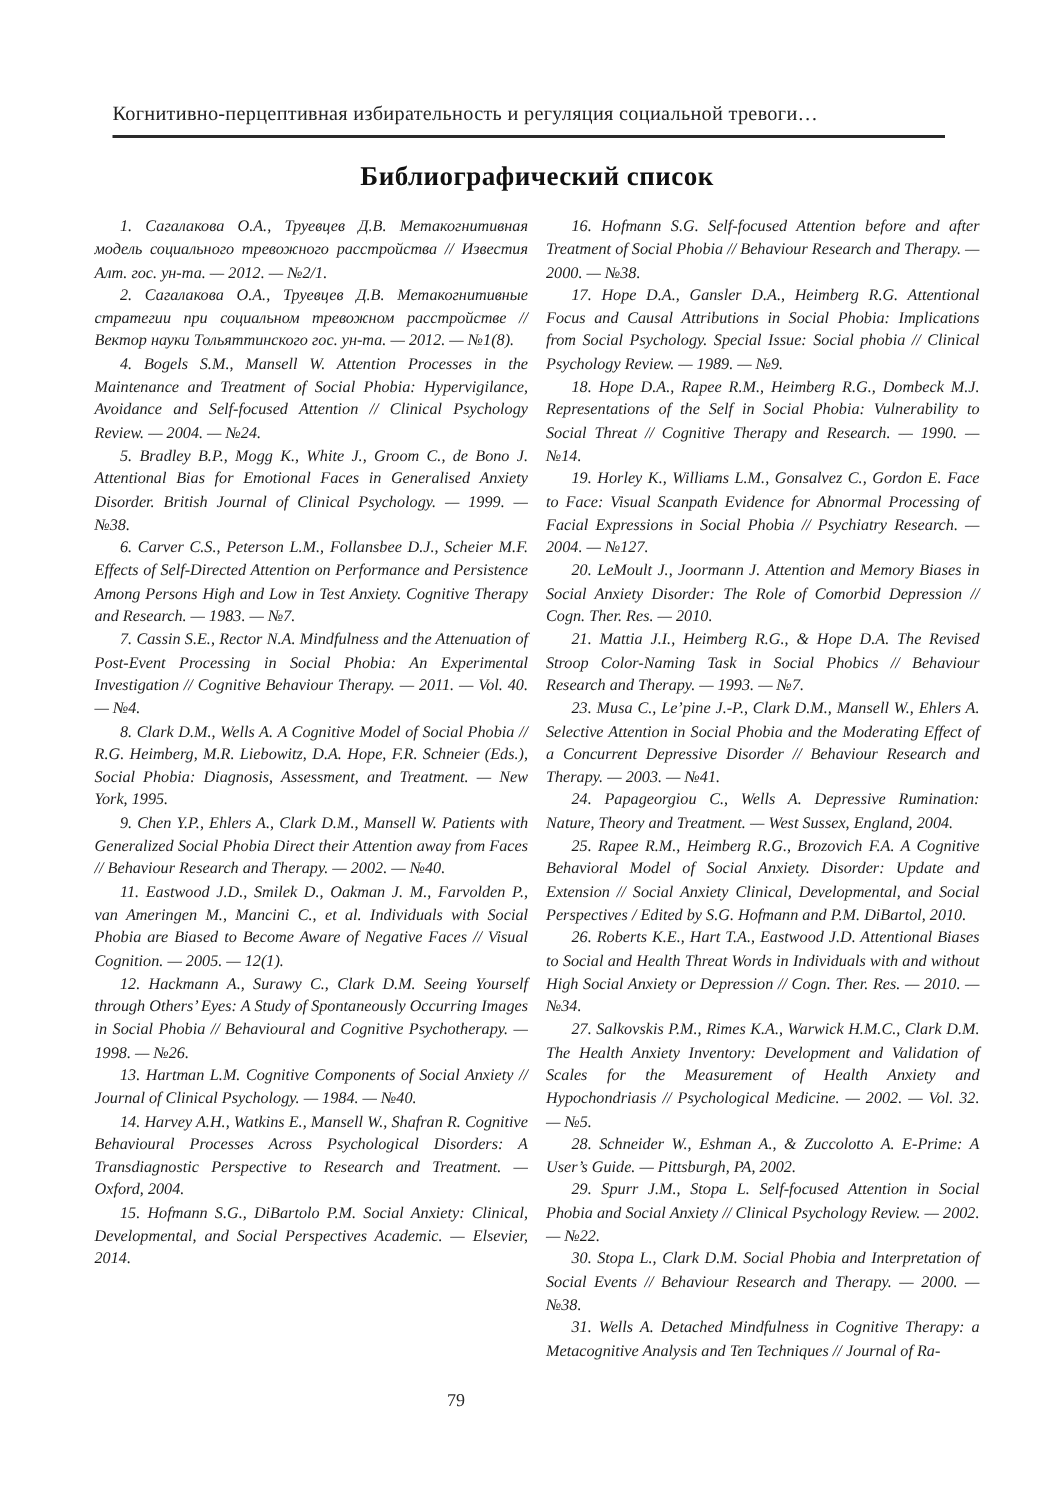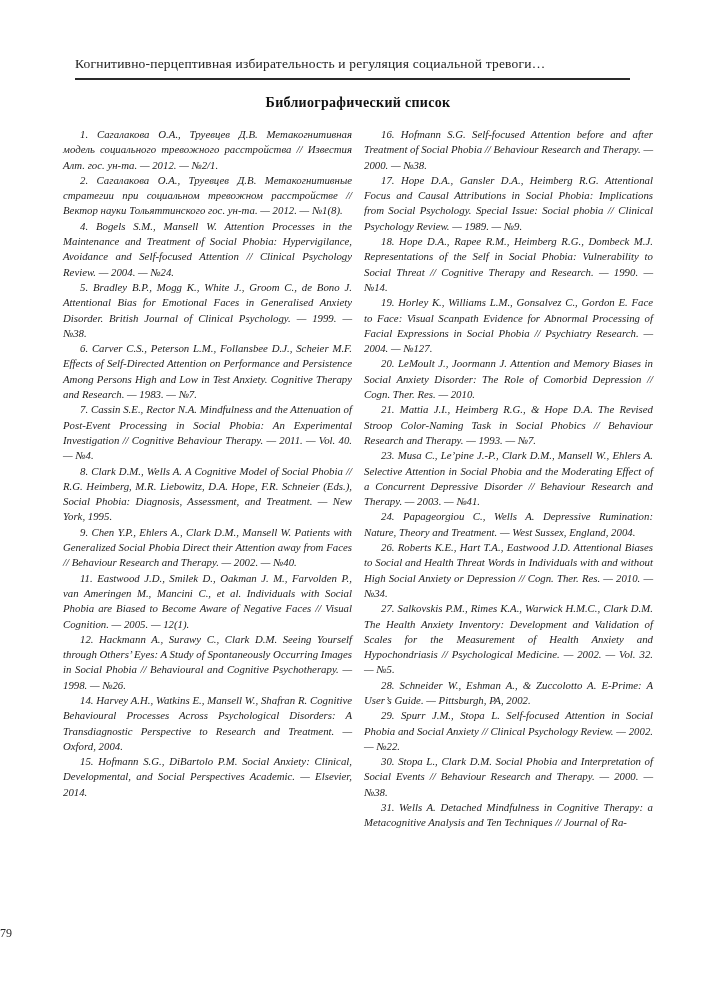--- a/index.html
+++ b/index.html
@@ -11,37 +11,37 @@
     width: 709px;
     height: 1003px;
     position: relative;
     font-family: "Liberation Serif", "DejaVu Serif", serif;
     color: #1c1c1c;
     overflow: hidden;
   }
   .page {
     position: absolute;
     left: 63px;
-    top: 56px;
+    top: 68px;
     width: 590px;
   }
   .running-head {
     margin-left: 12px;
     width: 555px;
     font-size: 13.5px;
     letter-spacing: 0.2px;
     color: #222;
     padding-bottom: 6px;
     border-bottom: 2px solid #2a2a2a;
     white-space: nowrap;
   }
   .section-title {
     margin-top: 15px;
     text-align: center;
-    font-size: 14px;
+    font-size: 18px;
     font-weight: bold;
     letter-spacing: 0.3px;
     color: #111;
   }
   .columns {
     margin-top: 16px;
     display: flex;
     justify-content: space-between;
   }
   .column {
@@ -54,20 +54,21 @@
     line-height: 15.3px;
     text-align: justify;
     text-indent: 17px;
     color: #1c1c1c;
   }
   .page-number {
     position: absolute;
     top: 926px;
     left: 0;
     width: 608px;
+    text-align: center;
     font-size: 12px;
     color: #2a2a2a;
   }
 </style>
 </head>
 <body>
 
 <div class="page">
   <div class="running-head">Когнитивно-перцептивная избирательность и регуляция социальной тревоги…</div>
 
@@ -78,32 +79,34 @@
         <p class="entry">1. Сагалакова О.А., Труевцев Д.В. Метакогнитивная модель социального тревожного расстройства // Известия Алт. гос. ун-та. — 2012. — №2/1.</p>
         <p class="entry">2. Сагалакова О.А., Труевцев Д.В. Метакогнитивные стратегии при социальном тревожном расстройстве // Вектор науки Тольяттинского гос. ун-та. — 2012. — №1(8).</p>
         <p class="entry">4. Bogels S.M., Mansell W. Attention Processes in the Maintenance and Treatment of Social Phobia: Hypervigilance, Avoidance and Self-focused Attention // Clinical Psychology Review. — 2004. — №24.</p>
         <p class="entry">5. Bradley B.P., Mogg K., White J., Groom C., de Bono J. Attentional Bias for Emotional Faces in Generalised Anxiety Disorder. British Journal of Clinical Psychology. — 1999. — №38.</p>
         <p class="entry">6. Carver C.S., Peterson L.M., Follansbee D.J., Scheier M.F. Effects of Self-Directed Attention on Performance and Persistence Among Persons High and Low in Test Anxiety. Cognitive Therapy and Research. — 1983. — №7.</p>
         <p class="entry">7. Cassin S.E., Rector N.A. Mindfulness and the Attenuation of Post-Event Processing in Social Phobia: An Experimental Investigation // Cognitive Behaviour Therapy. — 2011. — Vol. 40. — №4.</p>
         <p class="entry">8. Clark D.M., Wells A. A Cognitive Model of Social Phobia // R.G. Heimberg, M.R. Liebowitz, D.A. Hope, F.R. Schneier (Eds.), Social Phobia: Diagnosis, Assessment, and Treatment. — New York, 1995.</p>
         <p class="entry">9. Chen Y.P., Ehlers A., Clark D.M., Mansell W. Patients with Generalized Social Phobia Direct their Attention away from Faces // Behaviour Research and Therapy. — 2002. — №40.</p>
         <p class="entry">11. Eastwood J.D., Smilek D., Oakman J. M., Farvolden P., van Ameringen M., Mancini C., et al. Individuals with Social Phobia are Biased to Become Aware of Negative Faces // Visual Cognition. — 2005. — 12(1).</p>
         <p class="entry">12. Hackmann A., Surawy C., Clark D.M. Seeing Yourself through Others’ Eyes: A Study of Spontaneously Occurring Images in Social Phobia // Behavioural and Cognitive Psychotherapy. — 1998. — №26.</p>
+        <p class="entry">13. Hartman L.M. Cognitive Components of Social Anxiety // Journal of Clinical Psychology. — 1984. — №40.</p>
         <p class="entry">14. Harvey A.H., Watkins E., Mansell W., Shafran R. Cognitive Behavioural Processes Across Psychological Disorders: A Transdiagnostic Perspective to Research and Treatment. — Oxford, 2004.</p>
         <p class="entry">15. Hofmann S.G., DiBartolo P.M. Social Anxiety: Clinical, Developmental, and Social Perspectives Academic. — Elsevier, 2014.</p>
       </div>
     <div class="column">
         <p class="entry">16. Hofmann S.G. Self-focused Attention before and after Treatment of Social Phobia // Behaviour Research and Therapy. — 2000. — №38.</p>
         <p class="entry">17. Hope D.A., Gansler D.A., Heimberg R.G. Attentional Focus and Causal Attributions in Social Phobia: Implications from Social Psychology. Special Issue: Social phobia // Clinical Psychology Review. — 1989. — №9.</p>
         <p class="entry">18. Hope D.A., Rapee R.M., Heimberg R.G., Dombeck M.J. Representations of the Self in Social Phobia: Vulnerability to Social Threat // Cognitive Therapy and Research. — 1990. — №14.</p>
         <p class="entry">19. Horley K., Williams L.M., Gonsalvez C., Gordon E. Face to Face: Visual Scanpath Evidence for Abnormal Processing of Facial Expressions in Social Phobia // Psychiatry Research. — 2004. — №127.</p>
         <p class="entry">20. LeMoult J., Joormann J. Attention and Memory Biases in Social Anxiety Disorder: The Role of Comorbid Depression // Cogn. Ther. Res. — 2010.</p>
         <p class="entry">21. Mattia J.I., Heimberg R.G., &amp; Hope D.A. The Revised Stroop Color-Naming Task in Social Phobics // Behaviour Research and Therapy. — 1993. — №7.</p>
         <p class="entry">23. Musa C., Le’pine J.-P., Clark D.M., Mansell W., Ehlers A. Selective Attention in Social Phobia and the Moderating Effect of a Concurrent Depressive Disorder // Behaviour Research and Therapy. — 2003. — №41.</p>
         <p class="entry">24. Papageorgiou C., Wells A. Depressive Rumination: Nature, Theory and Treatment. — West Sussex, England, 2004.</p>
+        <p class="entry">25. Rapee R.M., Heimberg R.G., Brozovich F.A. A Cognitive Behavioral Model of Social Anxiety. Disorder: Update and Extension // Social Anxiety Clinical, Developmental, and Social Perspectives / Edited by S.G. Hofmann and P.M. DiBartol, 2010.</p>
         <p class="entry">26. Roberts K.E., Hart T.A., Eastwood J.D. Attentional Biases to Social and Health Threat Words in Individuals with and without High Social Anxiety or Depression // Cogn. Ther. Res. — 2010. — №34.</p>
         <p class="entry">27. Salkovskis P.M., Rimes K.A., Warwick H.M.C., Clark D.M. The Health Anxiety Inventory: Development and Validation of Scales for the Measurement of Health Anxiety and Hypochondriasis // Psychological Medicine. — 2002. — Vol. 32. — №5.</p>
         <p class="entry">28. Schneider W., Eshman A., &amp; Zuccolotto A. E-Prime: A User’s Guide. — Pittsburgh, PA, 2002.</p>
         <p class="entry">29. Spurr J.M., Stopa L. Self-focused Attention in Social Phobia and Social Anxiety // Clinical Psychology Review. — 2002. — №22.</p>
         <p class="entry">30. Stopa L., Clark D.M. Social Phobia and Interpretation of Social Events // Behaviour Research and Therapy. — 2000. — №38.</p>
         <p class="entry">31. Wells A. Detached Mindfulness in Cognitive Therapy: a Metacognitive Analysis and Ten Techniques // Journal of Ra-</p>
       </div>
   </div>
 </div>
 

